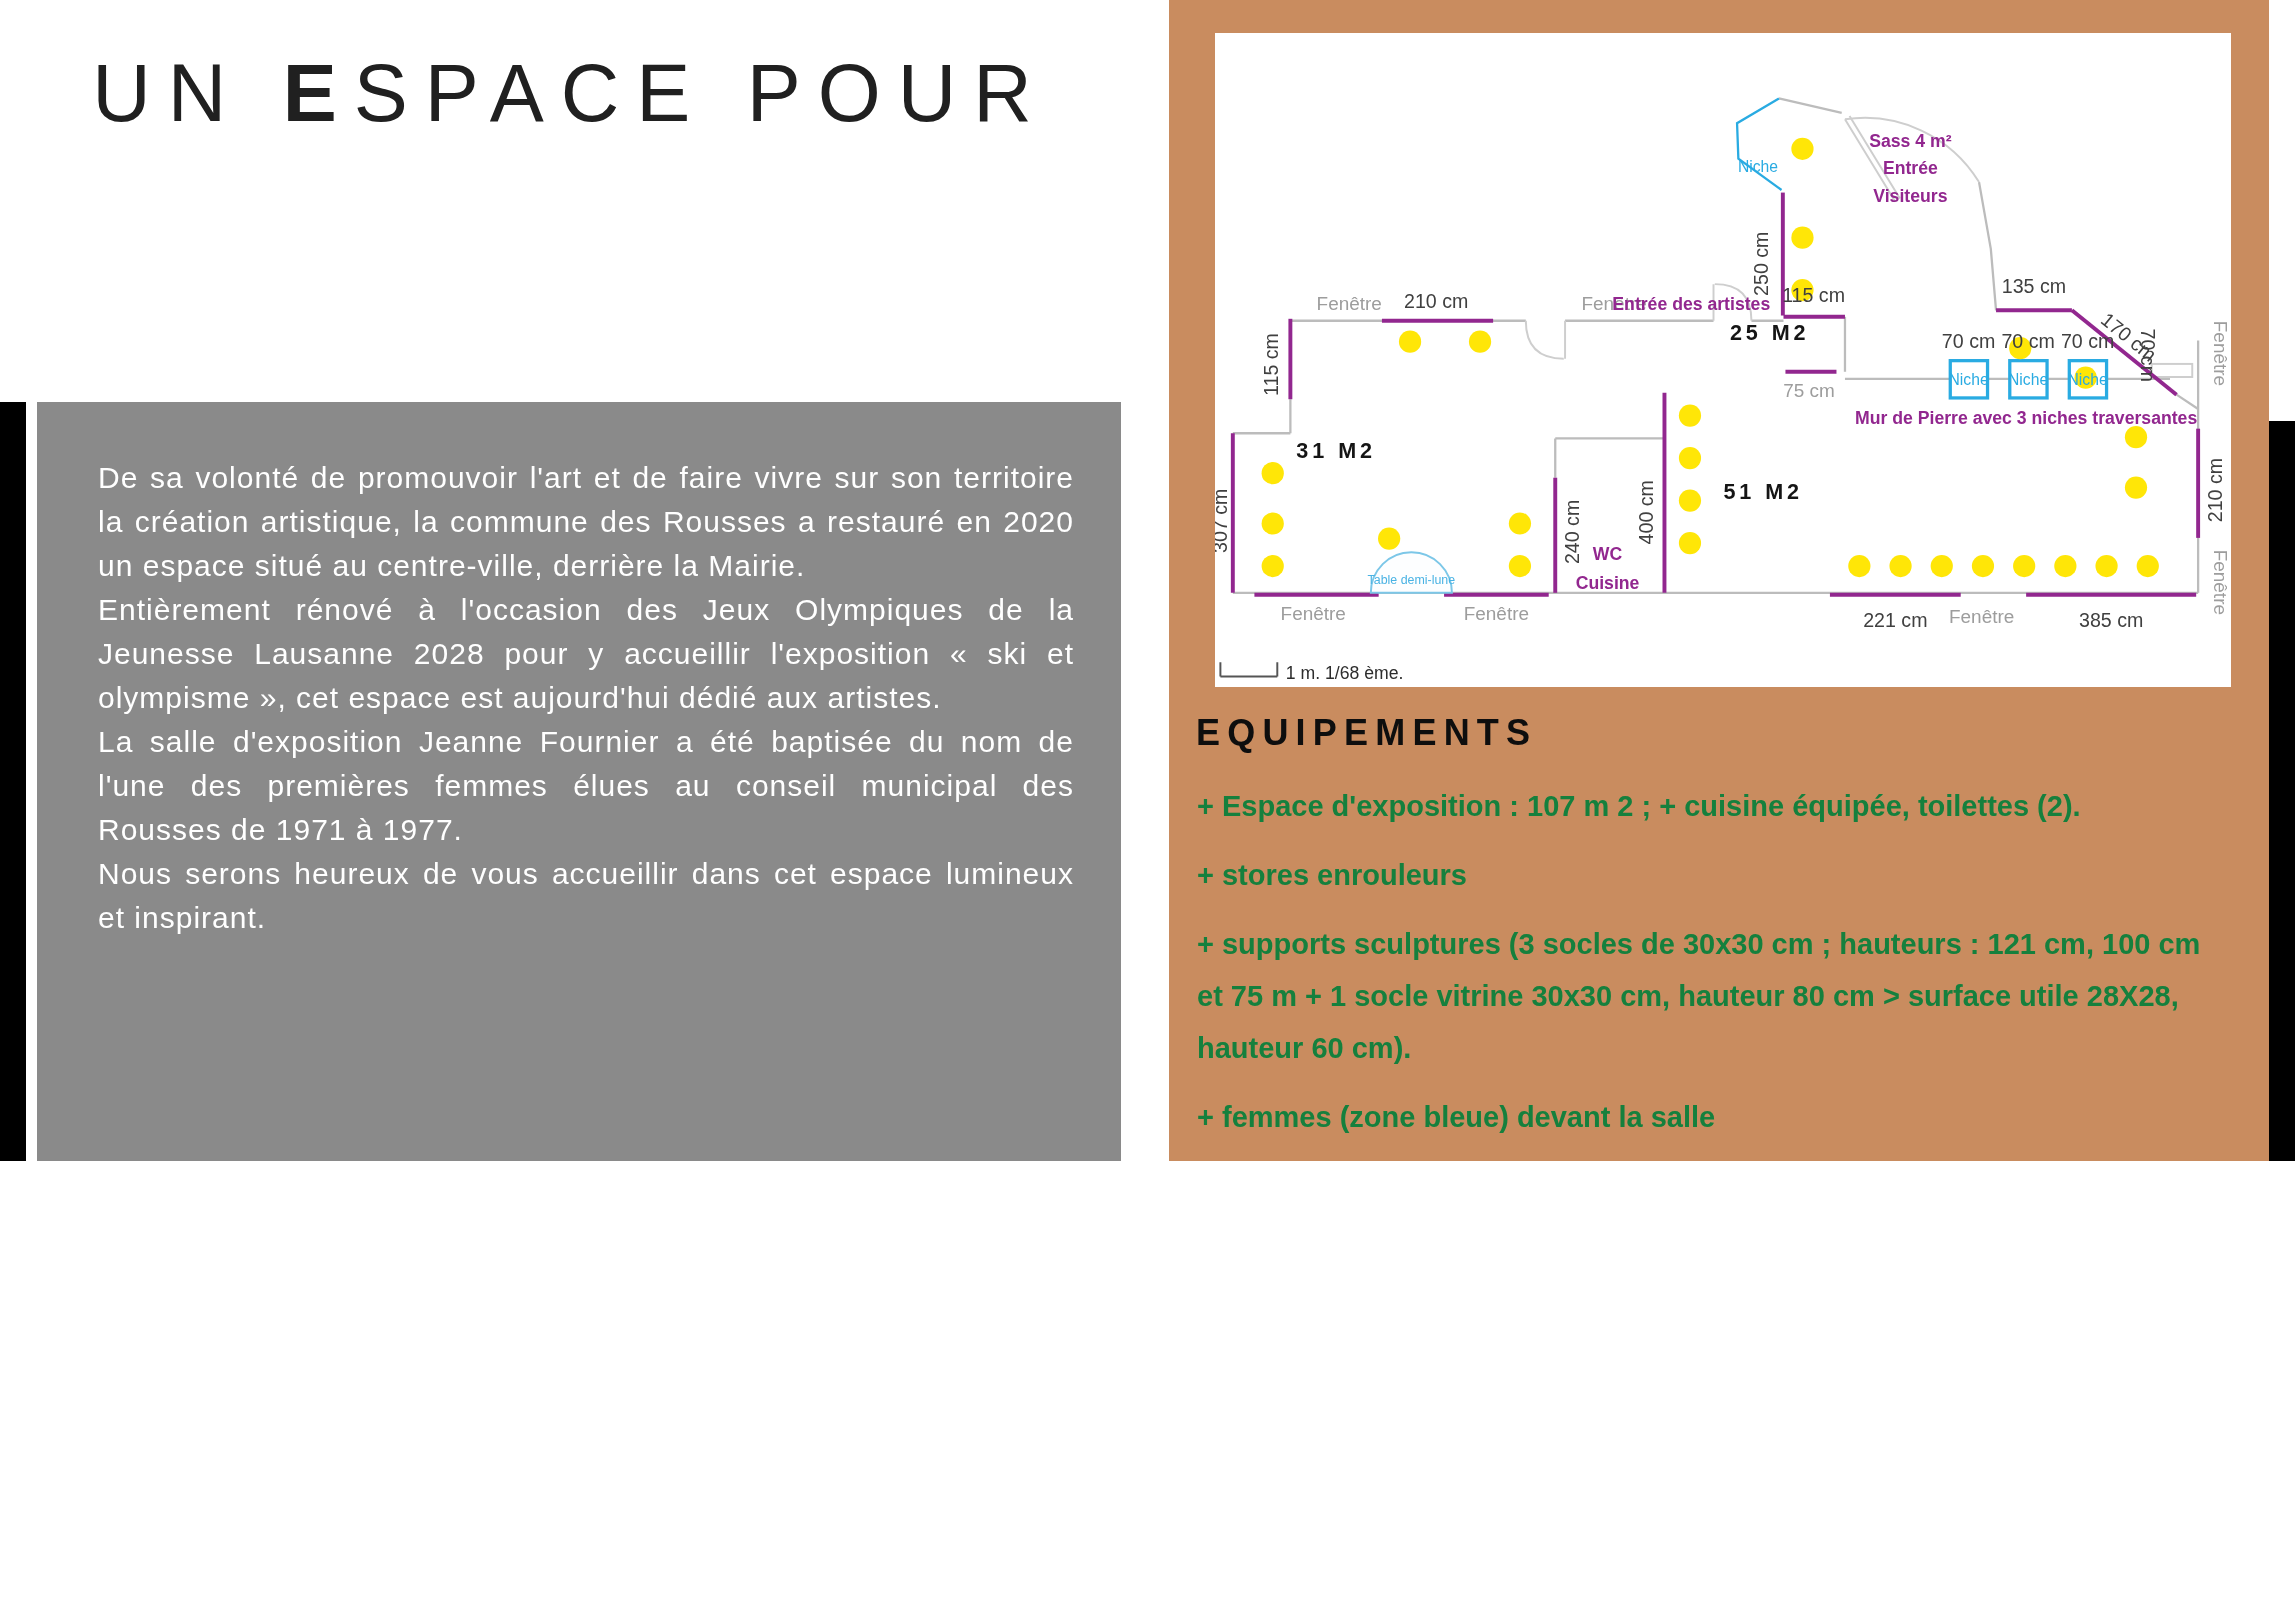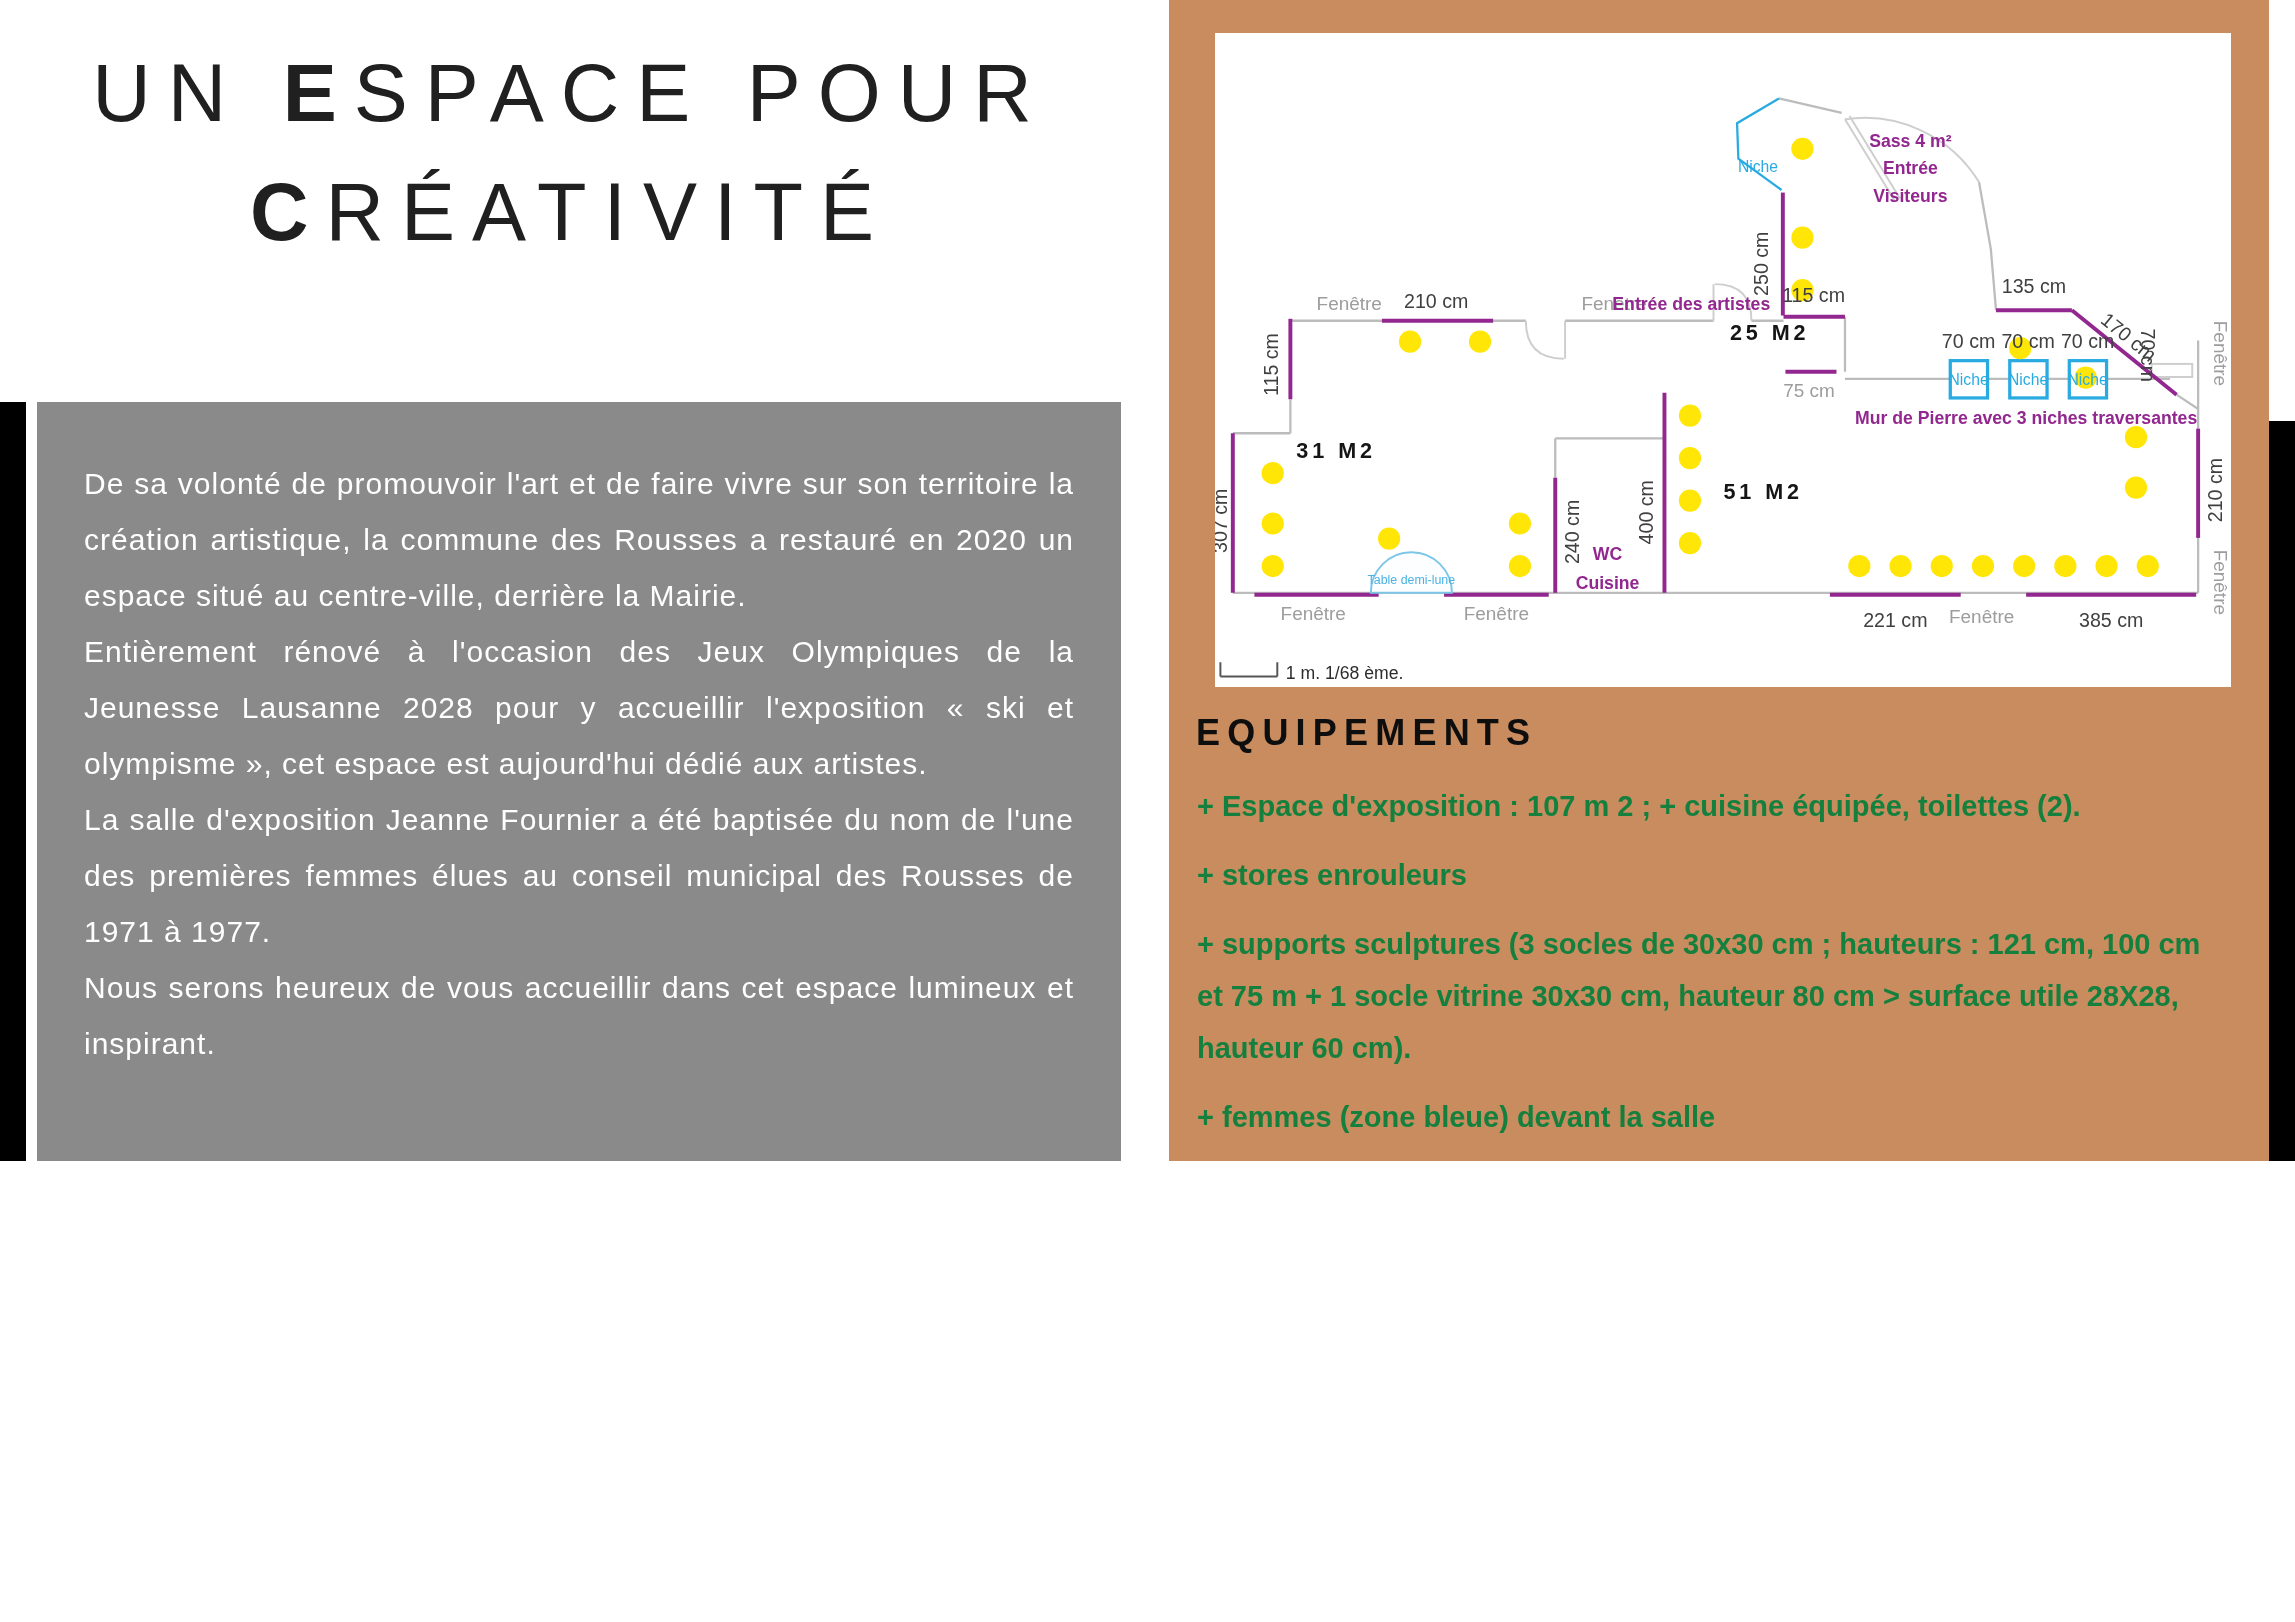--- a/index.html
+++ b/index.html
@@ -9,22 +9,22 @@
   
   .title{position:absolute;left:25px;top:34px;width:1091px;text-align:center;
          color:#202020;font-size:81px;line-height:119px;letter-spacing:17px;font-weight:300;}
   .title b{font-weight:800;letter-spacing:17px;}
 
   .black-bar{position:absolute;background:#000;}
   #bar-left{left:0;top:402px;width:26px;height:834px;}
   #bar-right{left:2269px;top:421px;width:26px;height:796px;}
 
   .intro{position:absolute;left:37px;top:402px;width:1084px;height:818px;background:#8a8a8a;
-         box-sizing:border-box;padding:54px 47px 0 47px;color:#ffffff;font-size:30px;
-         line-height:56px;letter-spacing:1px;text-align:justify;}
+         box-sizing:border-box;padding:54px 47px 0 61px;color:#ffffff;font-size:30px;
+         line-height:44px;letter-spacing:1px;text-align:justify;}
   .intro > div{margin:0;}
 
   .caption-box{position:absolute;left:644px;top:1165px;width:393px;height:448px;background:#ffffff;
                border:3.3px solid #9a9a9a;box-sizing:border-box;display:flex;align-items:center;
                justify-content:center;z-index:1;}
   .caption-text{width:100%;text-align:center;color:#2e2e2e;font-size:24px;line-height:37px;
                 letter-spacing:3.3px;font-weight:500;}
 
   
   .orange-panel{position:absolute;left:1169px;top:0;width:1100px;height:1360px;background:#c98c5f;}
@@ -50,21 +50,20 @@
   .pl-room{fill:#151515;font-size:33px;font-weight:700;letter-spacing:6px;}
   .pl-scale{fill:#2d2d2d;font-size:27px;}
 </style>
 </head>
 <body>
 
 <div id="page">
 
   <div class="title">
     <div><span>UN </span><b>E</b><span>SPACE POUR</span></div>
-    <div><b>C</b><span>RÉATIVITÉ</span></div>
   </div>
 
   <div id="bar-left" class="black-bar"></div>
   <div id="bar-right" class="black-bar"></div>
 
   <div class="intro">
       <div>De sa volonté de promouvoir l'art et de faire vivre sur son territoire la création artistique, la commune des Rousses a restauré en 2020 un espace situé au centre-ville, derrière la Mairie.</div>
       <div>Entièrement rénové à l'occasion des Jeux Olympiques de la Jeunesse Lausanne 2028 pour y accueillir l'exposition « ski et olympisme », cet espace est aujourd'hui dédié aux artistes.</div>
       <div>La salle d'exposition Jeanne Fournier a été baptisée du nom de l'une des premières femmes élues au conseil municipal des Rousses de 1971 à 1977.</div>
       <div>Nous serons heureux de vous accueillir dans cet espace lumineux et inspirant.</div>

